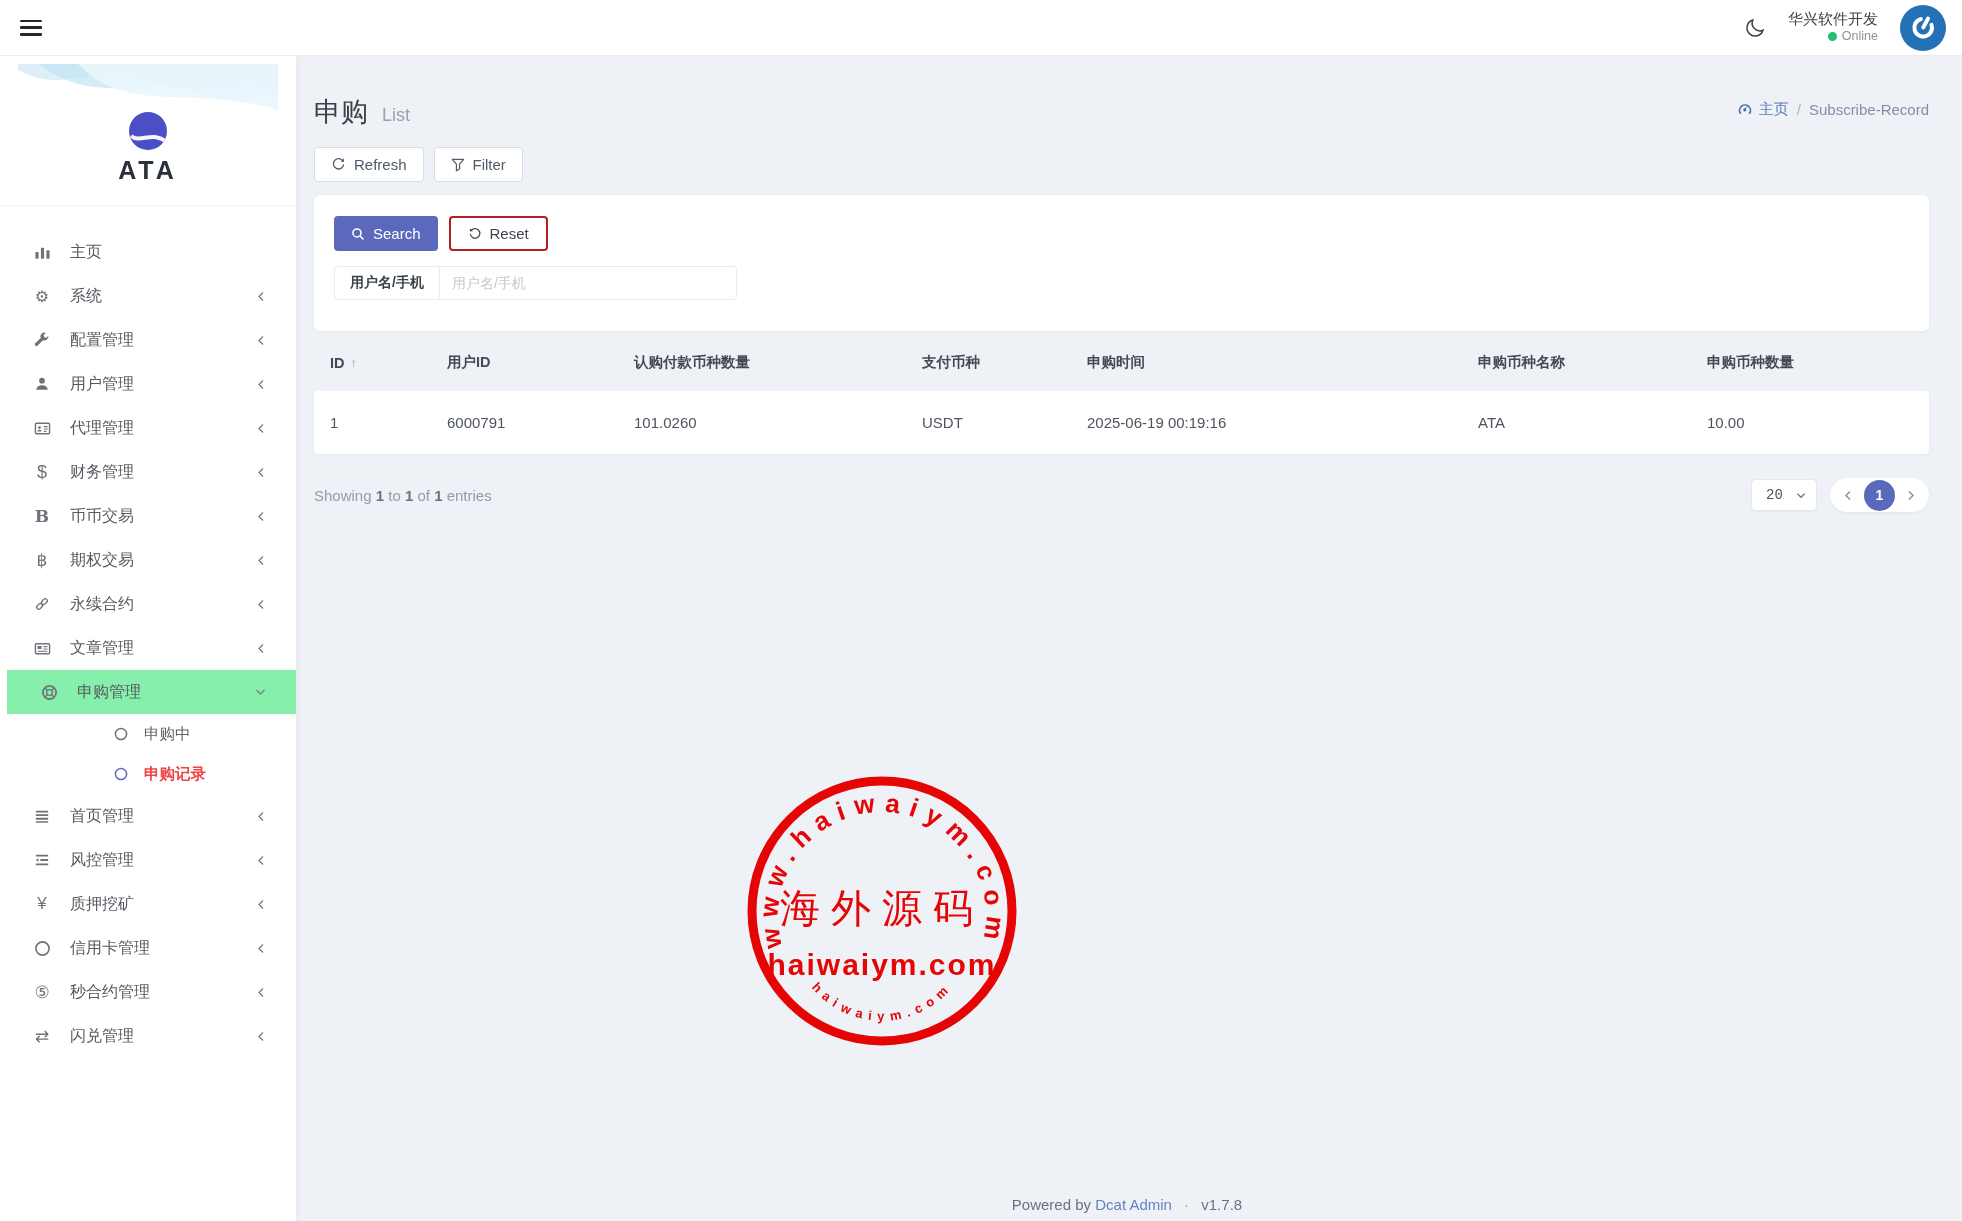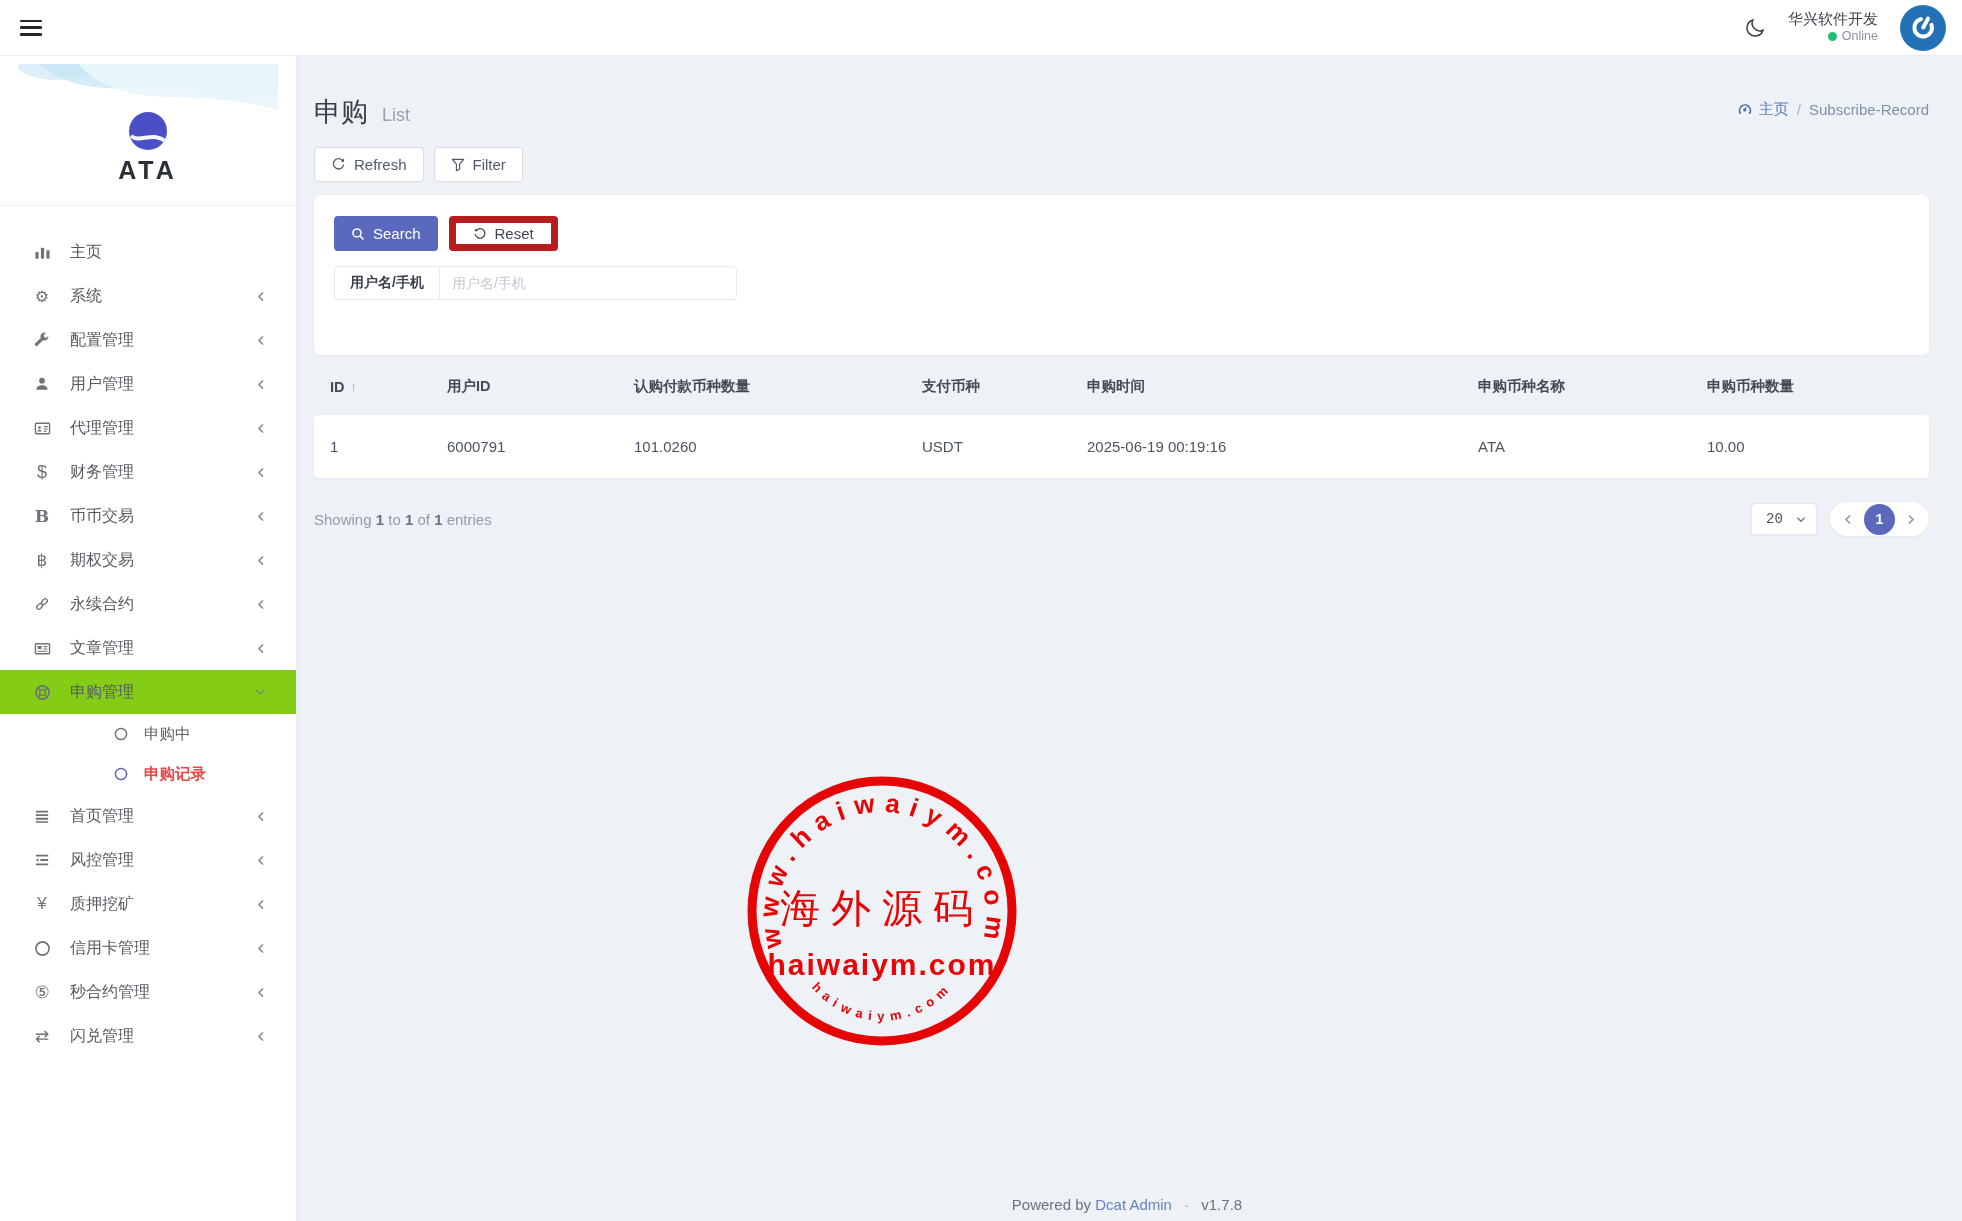--- a/index.html
+++ b/index.html
@@ -25,21 +25,21 @@
   .sidebar { position:absolute; left:0; top:56px; bottom:0; width:296px; background:#fff;
              box-shadow:1px 0 6px rgba(60,70,90,.05); z-index:20; }
   .logo-block { height:150px; position:relative; border-bottom:1px solid #f0f2f5; }
   .waves { position:absolute; left:18px; top:8px; width:260px; height:74px; }
   .logo-circle { position:absolute; left:50%; top:56px; transform:translateX(-50%); width:38px; height:38px;
                  border-radius:50%; background:#4b4fc6; display:flex; align-items:center; justify-content:center; overflow:hidden; }
   .logo-text { position:absolute; left:0; right:0; top:100px; text-align:center; font-size:25px; font-weight:700;
                letter-spacing:4px; color:#2b3138; }
   .menu { padding-top:24px; }
   .mi { height:44px; display:flex; align-items:center; padding:0 30px; cursor:pointer; color:#565a61; }
-  .mi.active-parent { background:#84cc16; }
+  .mi.active-parent { background:#86efac;margin-left:7px; }
   .mic { width:24px; display:flex; justify-content:center; color:#6e7379; font-size:16px; flex:none; }
   .mic svg { display:block; }
   .mil { margin-left:16px; font-size:16px; flex:1; }
   .mch { color:#7a7f87; display:flex; }
   .sub { height:40px; display:flex; align-items:center; padding-left:114px; cursor:pointer; color:#5d6167; }
   .sub .bullet { color:#6e7379; display:flex; margin-right:16px; }
   .sub .sl { font-size:15.5px; }
   .sub.active .sl { color:#ef4444; font-weight:700; }
   .sub.active .bullet { color:#5b69bd; }
 
@@ -52,27 +52,27 @@
   .breadcrumb { display:flex; align-items:center; gap:8px; font-size:15px; margin-top:6px; }
   .bc-home { color:#5a7bbd; display:flex; align-items:center; gap:6px; text-decoration:none; cursor:pointer; }
   .bc-sep { color:#aab4c4; }
   .bc-cur { color:#8190a7; }
 
   .toolbar { margin-top:17px; display:flex; gap:10px; }
   .btn-light { height:35px; padding:0 16px; background:#fff; border:1px solid #d7dce5; border-radius:4px;
                font-size:15px; color:#4f5a68; display:flex; align-items:center; gap:8px; cursor:pointer;
                font-family:"Liberation Sans", sans-serif; }
 
-  .filter-card { margin-top:13px; width:1615px; height:160px; background:#fff; border-radius:6px;
+  .filter-card { margin-top:13px; width:1615px; height:136px; background:#fff; border-radius:6px;
                  box-shadow:0 1px 3px rgba(50,60,80,.06); padding:21px 20px; }
   .fc-actions { display:flex; gap:11px; }
   .btn-primary { height:35px; padding:0 17px; background:#5b69bd; border:none; border-radius:4px; color:#fff;
                  font-size:15px; display:flex; align-items:center; gap:8px; cursor:pointer;
                  font-family:"Liberation Sans", sans-serif; }
-  .btn-reset { height:35px; padding:0 17px; background:#fff; border:7px solid #b91c1c; border-radius:4px;
+  .btn-reset { height:35px; padding:0 17px; background:#fff; border:2px solid #b91c1c; border-radius:4px;
                color:#3f4651; font-size:15px; display:flex; align-items:center; gap:8px; cursor:pointer;
                font-family:"Liberation Sans", sans-serif; }
   .field-row { margin-top:15px; display:flex; }
   .field-label { height:34px; display:flex; align-items:center; padding:0 15px; border:1px solid #e8ebf0;
                  border-right:none; border-radius:4px 0 0 4px; font-size:14px; font-weight:700; color:#3b424c; background:#fff; }
   .field-input { height:34px; width:298px; border:1px solid #e8ebf0; border-radius:0 4px 4px 0; padding:0 12px;
                  font-size:14px; color:#4c545e; outline:none; font-family:"Liberation Sans", sans-serif; }
   .field-input::placeholder { color:#c3c9d2; }
 
   .grid-row { display:grid; grid-template-columns:117px 187px 288px 165px 391px 229px 1fr; width:1615px; }

